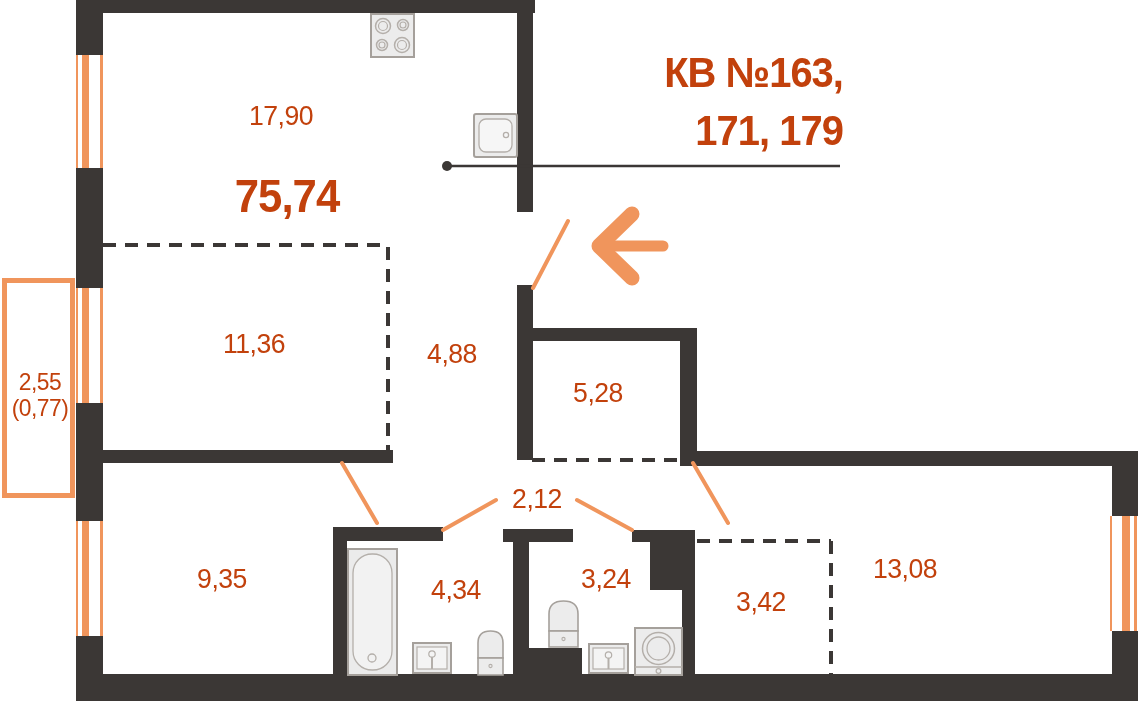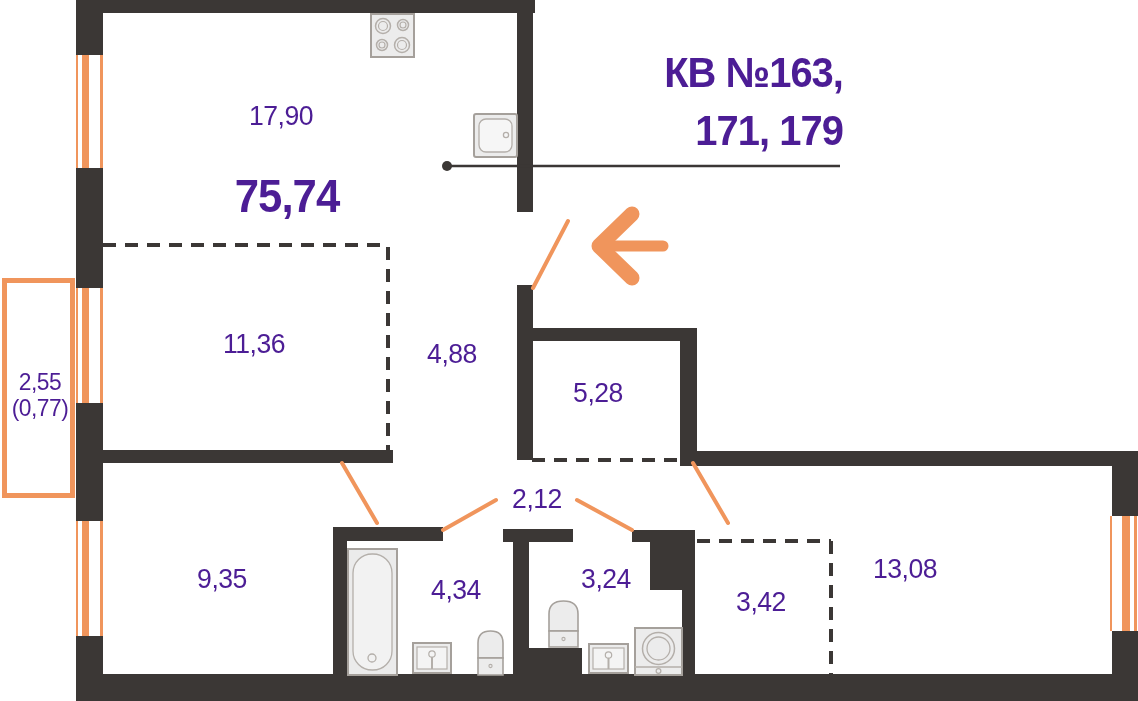--- a/index.html
+++ b/index.html
@@ -1,18 +1,18 @@
 <!DOCTYPE html>
 <html><head>
 <meta charset="utf-8">
 <style>
   html,body{margin:0;padding:0;background:#ffffff;}
   .plan{
     position:relative;width:1138px;height:701px;background:#ffffff;overflow:hidden;
-    font-family:"Liberation Sans", sans-serif;color:#4c1d95;
+    font-family:"Liberation Sans", sans-serif;color:#c2410c;
   }
   .wall{position:absolute;background:#3B3735;}
   .winbase{position:absolute;background:#ffffff;}
   .winbar{position:absolute;background:#F0955C;}
   .balcony{position:absolute;left:2px;top:278px;width:73px;height:220px;
     border:5px solid #F0955C;box-sizing:border-box;}
   .lbl{position:absolute;transform:translate(-50%,-50%) scaleX(0.95);
     font-size:28px;letter-spacing:-0.5px;white-space:nowrap;}
   .lbl-total{font-size:46px;font-weight:700;letter-spacing:-1px;}
   .lbl-balc{font-size:24px;text-align:center;line-height:26px;}

